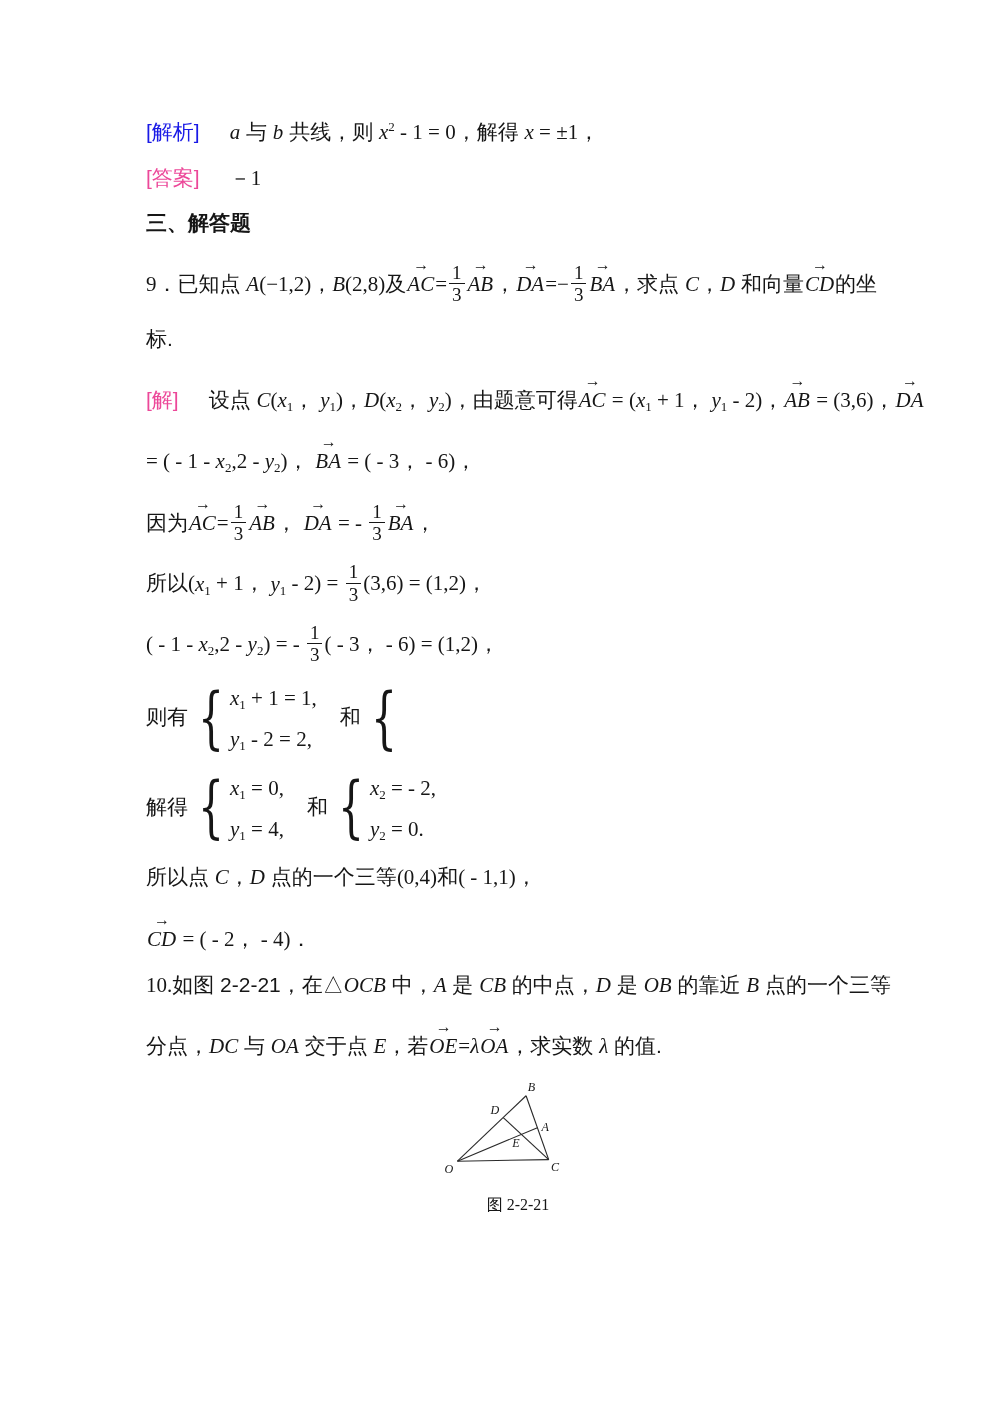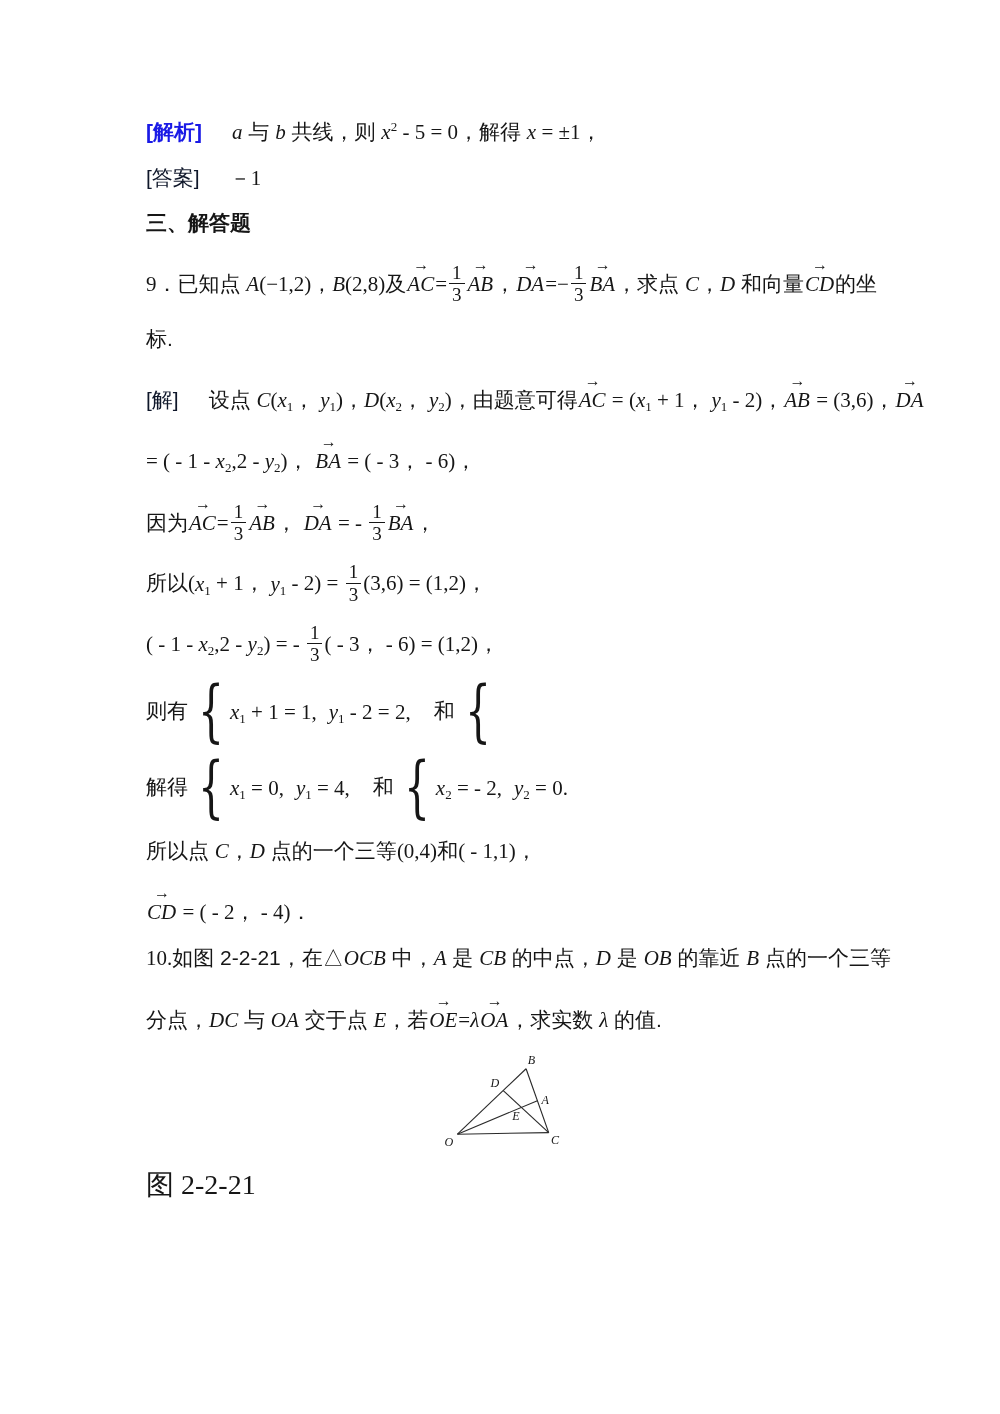--- a/index.html
+++ b/index.html
@@ -11,44 +11,44 @@
   .line{white-space:nowrap;margin-bottom:17px;min-height:28px;}
   .line.h{font-weight:bold;}
   .line.has-vec{padding-top:8px;}
   .line.sys{margin:4px 0 20px;}
   .zh{font-family:"Liberation Sans",sans-serif;}
   .rm{font-family:"Liberation Serif",serif;}
   .it{font-family:"Liberation Serif",serif;font-style:italic;}
   .it sub{font-size:13px;font-style:normal;font-family:"Liberation Serif",serif;vertical-align:-4px;line-height:1;}
   .it sup{font-size:13px;font-style:normal;font-family:"Liberation Serif",serif;vertical-align:8px;line-height:1;}
   .lab{margin-right:30px;}
-  .lab.red{color:#0f172a;}
-  .lab.blue{color:#1a1ae6;font-weight:bold;}
+  .lab.red{color:#ec4899;}
+  .lab.blue{color:#1a1ae6;}
   .vec{position:relative;display:inline-block;font-family:"Liberation Serif",serif;font-style:italic;padding:9px 1px 0 1px;}
   .vec .arrow{position:absolute;top:-5px;left:50%;transform:translateX(-50%);font-style:normal;font-size:16px;line-height:1;letter-spacing:-1px;}
   .frac{display:inline-flex;flex-direction:column;text-align:center;vertical-align:middle;
         font-family:"Liberation Serif",serif;font-size:19px;line-height:1.12;margin:0 2px;position:relative;top:-2px;}
   .frac .num{border-bottom:1.5px solid #161616;padding:0 3px;}
   .frac .den{padding:0 3px;}
   .cases{display:inline-flex;align-items:center;vertical-align:middle;margin:0 2px;}
   .cases .brace{font-family:"DejaVu Serif",serif;font-size:66px;font-weight:100;line-height:0.85;
                 display:inline-block;transform:scale(0.62,1.02);transform-origin:center;margin-right:-2px;}
-  .cases .rows{display:inline-flex;flex-direction:row;gap:12px;}
+  .cases .rows{display:inline-flex;flex-direction:column;gap:12px;}
   .cases .row{white-space:nowrap;}
   .fig{text-align:center;margin:2px 0 4px;}
   .fig svg{display:inline-block;}
-  .caption{font-family:"Liberation Serif",serif;font-size:28px;margin:2px 0 22px;}
+  .caption{text-align:center;font-family:"Liberation Serif",serif;font-size:16px;margin:2px 0 22px;}
   .fig text{font-family:"Liberation Serif",serif;font-style:italic;font-size:15px;fill:#161616;}
 </style>
 </head>
 <body>
 
 <div class="doc">
   <div id="doc-a">
-      <div class="line"><span class="lab blue zh">[解析]</span><span class="it">a</span><span class="zh"> 与 </span><span class="it">b</span><span class="zh"> 共线，则 </span><span class="it">x<sup>2</sup></span><span class="rm"> - 5 = 0</span><span class="zh">，解得 </span><span class="it">x</span><span class="rm"> = ±1</span><span class="zh">，</span></div>
+      <div class="line"><span class="lab blue zh">[解析]</span><span class="it">a</span><span class="zh"> 与 </span><span class="it">b</span><span class="zh"> 共线，则 </span><span class="it">x<sup>2</sup></span><span class="rm"> - 1 = 0</span><span class="zh">，解得 </span><span class="it">x</span><span class="rm"> = ±1</span><span class="zh">，</span></div>
       <div class="line"><span class="lab red zh">[答案]</span><span class="rm">－1</span></div>
       <div class="line h"><span class="zh">三、解答题</span></div>
       <div class="line has-vec"><span class="rm">9．</span><span class="zh">已知点 </span><span class="it">A</span><span class="rm">(−1,2)</span><span class="zh">，</span><span class="it">B</span><span class="rm">(2,8)</span><span class="zh">及</span><span class="vec"><span class="arrow">→</span><span class="vtext">AC</span></span><span class="rm">=</span><span class="frac">
           <span class="num">1</span>
           <span class="den">3</span>
         </span><span class="vec"><span class="arrow">→</span><span class="vtext">AB</span></span><span class="zh">，</span><span class="vec"><span class="arrow">→</span><span class="vtext">DA</span></span><span class="rm">=−</span><span class="frac">
           <span class="num">1</span>
           <span class="den">3</span>
         </span><span class="vec"><span class="arrow">→</span><span class="vtext">BA</span></span><span class="zh">，求点 </span><span class="it">C</span><span class="zh">，</span><span class="it">D</span><span class="zh"> 和向量</span><span class="vec"><span class="arrow">→</span><span class="vtext">CD</span></span><span class="zh">的坐</span></div>
       <div class="line"><span class="zh">标.</span></div>

